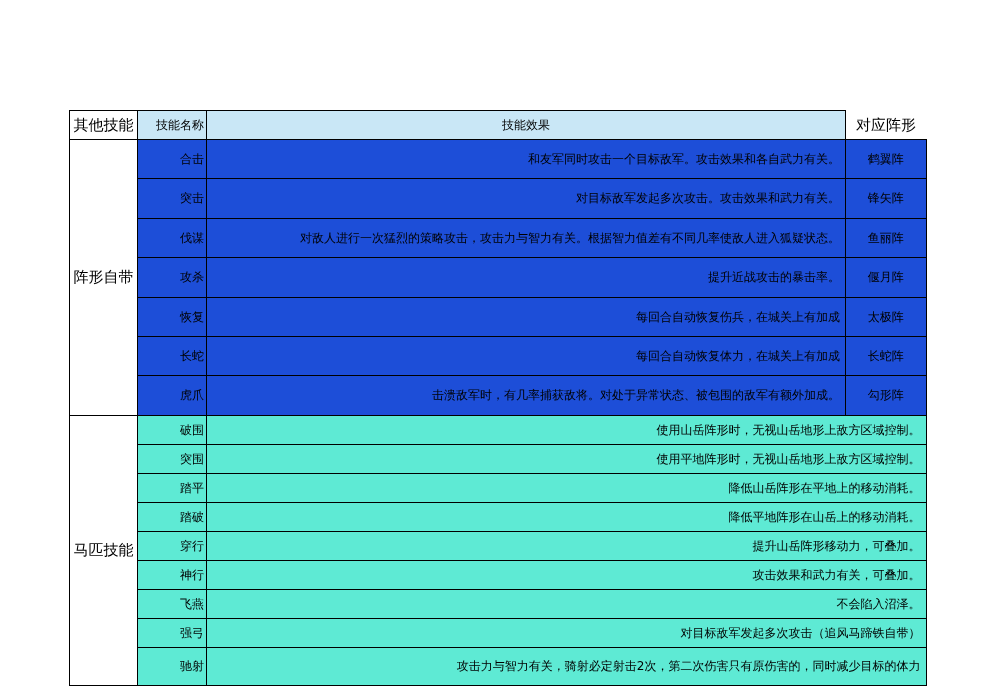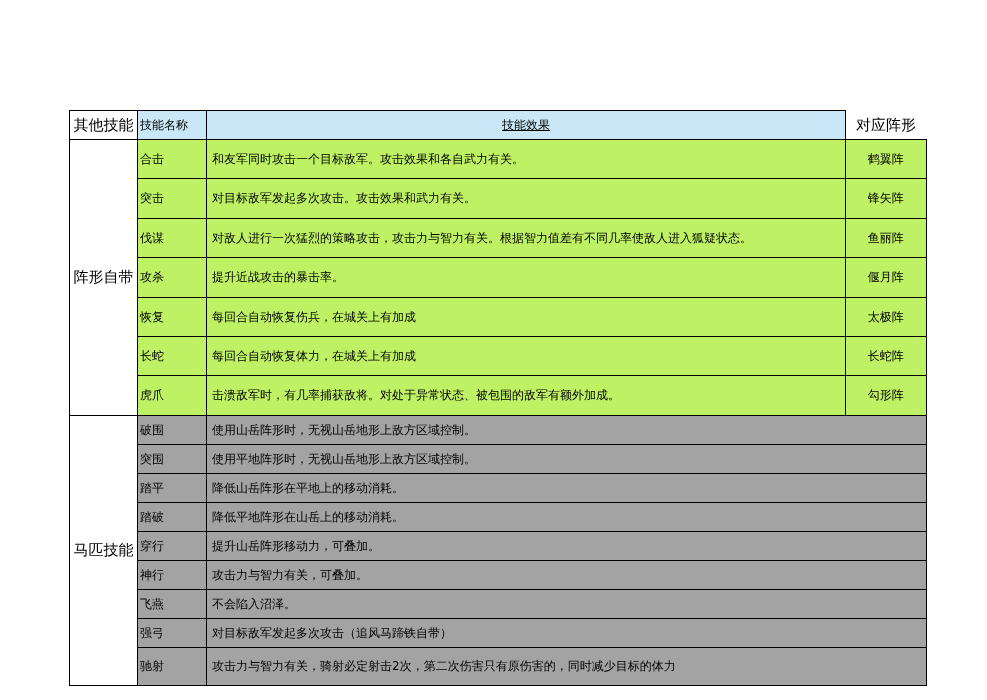--- a/index.html
+++ b/index.html
@@ -11,32 +11,33 @@
   .sheet{position:absolute;left:69px;top:110px;}
   table{border-collapse:collapse;table-layout:fixed;}
   td{
     border:1px solid #000;
     font-size:12px;
     line-height:1.2;
     padding:0 5px;
     vertical-align:middle;
     overflow:hidden;
     white-space:nowrap;
+    text-align:right;
   }
   tr.hdr{height:29px;}
   tr.yrow{height:30px;}
   tr.prow{height:29px;}
   tr.prow-tall{height:38px;}
   .big{font-size:15px;text-align:center;background:#ffffff;padding:0 2px;}
   .blue{background:#C9E7F6;}
-  .yellow{background:#bef264;}
-  .pink{background:#a3a3a3;}
+  .yellow{background:#1d4ed8;}
+  .pink{background:#5eead4;}
   .name-cell{padding:0 2px;}
   .formation-cell{text-align:center;padding:12px 2px;}
-  .center{text-align:center;text-decoration:underline;}
+  .center{text-align:center;}
   .f-hdr{
     border:none;
     background:transparent;
     font-size:15px;
     text-align:center;
     padding:0 10px;
   }
 </style>
 </head>
 <body>
@@ -111,21 +112,21 @@
     <tr class="prow">
       <td class="pink name-cell">踏破</td>
       <td class="pink" colspan="2">降低平地阵形在山岳上的移动消耗。</td>
     </tr>
     <tr class="prow">
       <td class="pink name-cell">穿行</td>
       <td class="pink" colspan="2">提升山岳阵形移动力，可叠加。</td>
     </tr>
     <tr class="prow">
       <td class="pink name-cell">神行</td>
-      <td class="pink" colspan="2">攻击力与智力有关，可叠加。</td>
+      <td class="pink" colspan="2">攻击效果和武力有关，可叠加。</td>
     </tr>
     <tr class="prow">
       <td class="pink name-cell">飞燕</td>
       <td class="pink" colspan="2">不会陷入沼泽。</td>
     </tr>
     <tr class="prow">
       <td class="pink name-cell">强弓</td>
       <td class="pink" colspan="2">对目标敌军发起多次攻击（追风马蹄铁自带）</td>
     </tr>
     <tr class="prow-tall">

